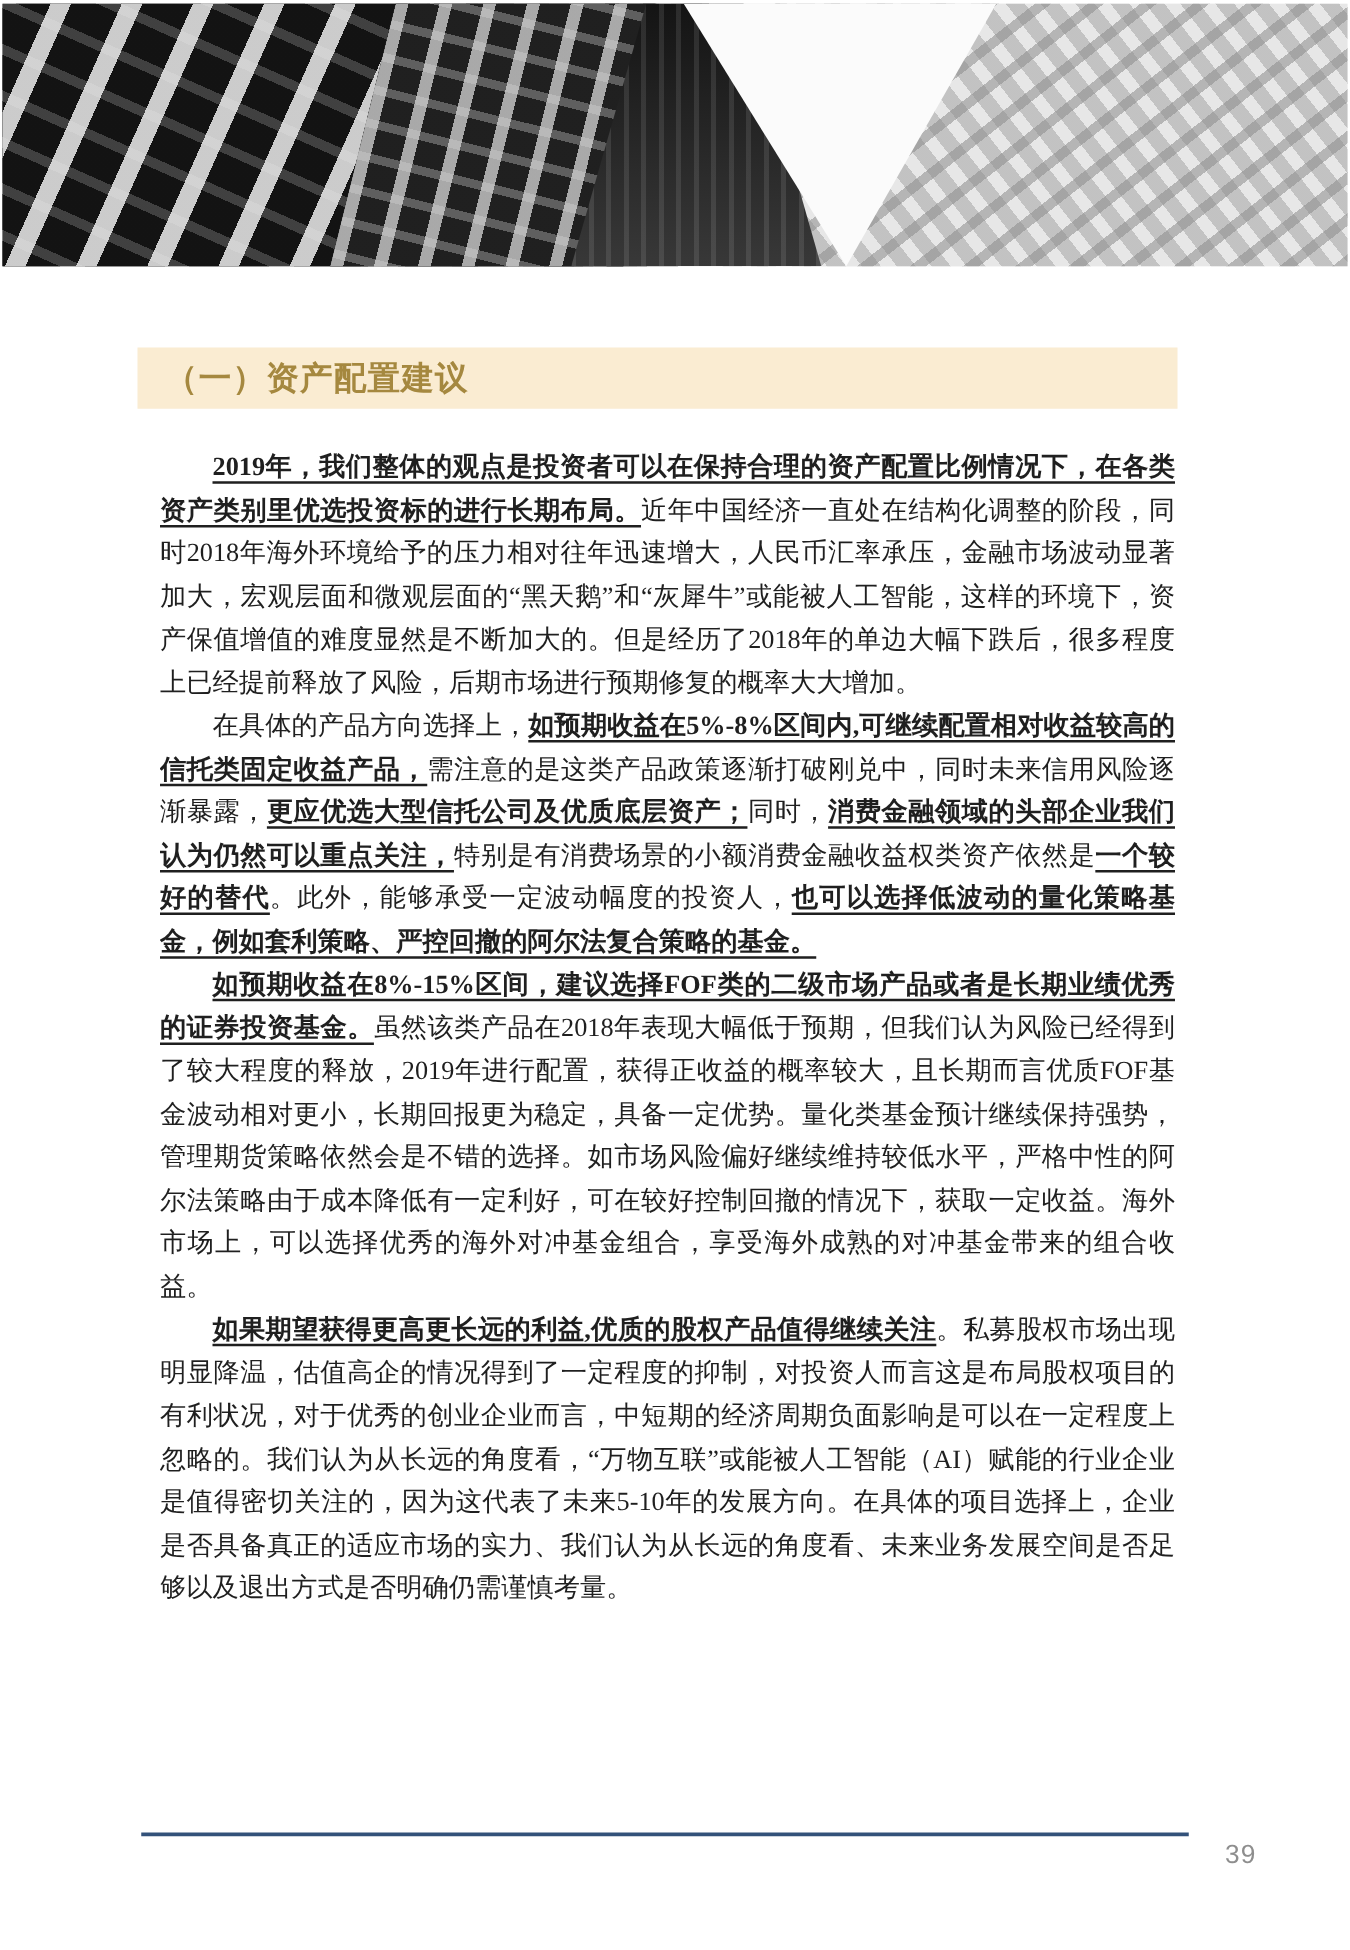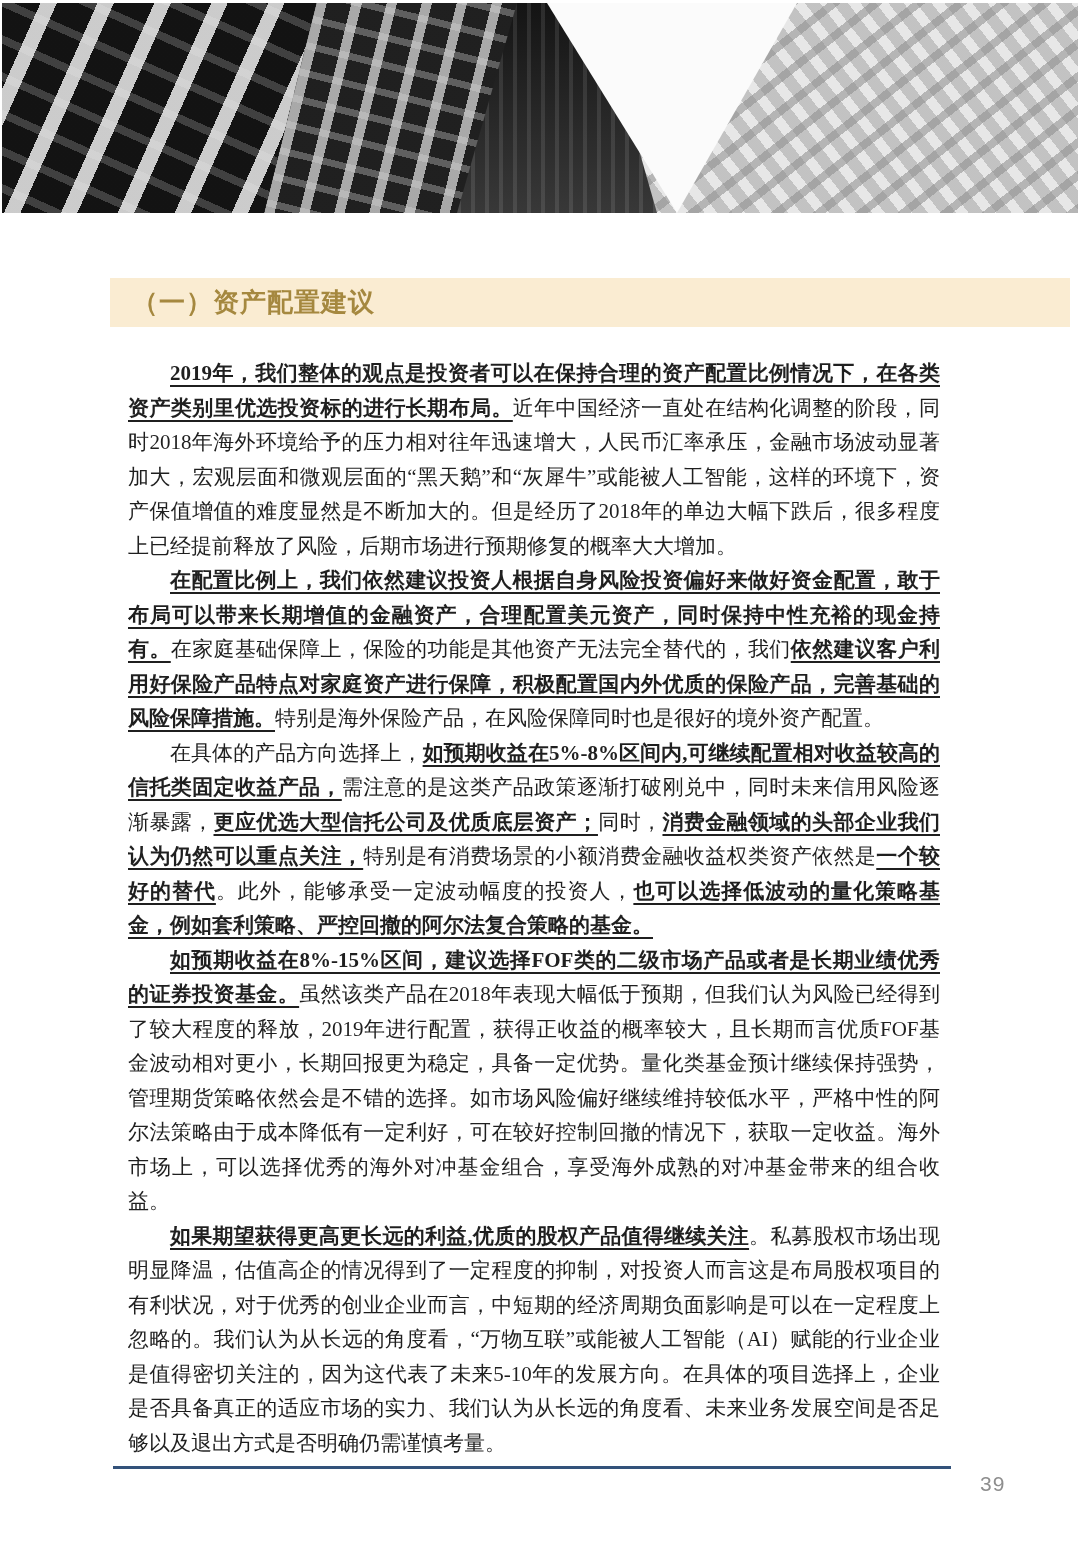--- a/index.html
+++ b/index.html
@@ -55,21 +55,21 @@
   }
   .hero-part{
     font-family:"Liberation Sans","DejaVu Sans",sans-serif;
     font-weight:bold;font-size:47px;letter-spacing:1px;
   }
   .hero-cn{
     font-size:34px;margin-left:14px;letter-spacing:2px;
   }
   
   .section-heading{
-    position:absolute;left:110px;top:278px;width:960px;height:49px;
+    position:absolute;left:110px;top:278px;width:832px;height:49px;
     background:var(--heading-bg,#faecd2);
     display:flex;align-items:center;box-sizing:border-box;padding-left:22px;
     color:var(--heading-text,#a5883f);
     font-weight:bold;font-size:26px;letter-spacing:1px;
   }
   
   .body-text{
     position:absolute;left:128px;top:356px;width:812px;height:1104px;overflow:hidden;
     color:var(--body-text,#1f1f1f);
     font-size:21px;line-height:34.5px;text-align:justify;
@@ -102,20 +102,19 @@
   <div class="bld bld-tower"></div>
   <div class="bld sky-wedge"></div>
 </div>
 
 <div class="section-heading">
   <span>（一）资产配置建议</span>
 </div>
 
 <div class="body-text">
     <p class="para"><span class="u">2019年，我们整体的观点是投资者可以在保持合理的资产配置比例情况下，在各类资产类别里优选投资标的进行长期布局。</span><span>近年中国经济一直处在结构化调整的阶段，同时2018年海外环境给予的压力相对往年迅速增大，人民币汇率承压，金融市场波动显著加大，宏观层面和微观层面的“黑天鹅”和“灰犀牛”或能被人工智能，这样的环境下，资产保值增值的难度显然是不断加大的。但是经历了2018年的单边大幅下跌后，很多程度上已经提前释放了风险，后期市场进行预期修复的概率大大增加。</span></p>
-    <p class="para"><span class="u">在配置比例上，我们依然建议投资人根据自身风险投资偏好来做好资金配置，敢于布局可以带来长期增值的金融资产，合理配置美元资产，同时保持中性充裕的现金持有。</span><span>在家庭基础保障上，保险的功能是其他资产无法完全替代的，我们</span><span class="u">依然建议客户利用好保险产品特点对家庭资产进行保障，积极配置国内外优质的保险产品，完善基础的风险保障措施。</span><span>特别是海外保险产品，在风险保障同时也是很好的境外资产配置。</span></p>
     <p class="para"><span>在具体的产品方向选择上，</span><span class="u">如预期收益在5%-8%区间内,可继续配置相对收益较高的信托类固定收益产品，</span><span>需注意的是这类产品政策逐渐打破刚兑中，同时未来信用风险逐渐暴露，</span><span class="u">更应优选大型信托公司及优质底层资产；</span><span>同时，</span><span class="u">消费金融领域的头部企业我们认为仍然可以重点关注，</span><span>特别是有消费场景的小额消费金融收益权类资产依然是</span><span class="u">一个较好的替代</span><span>。此外，能够承受一定波动幅度的投资人，</span><span class="u">也可以选择低波动的量化策略基金，例如套利策略、严控回撤的阿尔法复合策略的基金。</span></p>
     <p class="para"><span class="u">如预期收益在8%-15%区间，建议选择FOF类的二级市场产品或者是长期业绩优秀的证券投资基金。</span><span>虽然该类产品在2018年表现大幅低于预期，但我们认为风险已经得到了较大程度的释放，2019年进行配置，获得正收益的概率较大，且长期而言优质FOF基金波动相对更小，长期回报更为稳定，具备一定优势。量化类基金预计继续保持强势，管理期货策略依然会是不错的选择。如市场风险偏好继续维持较低水平，严格中性的阿尔法策略由于成本降低有一定利好，可在较好控制回撤的情况下，获取一定收益。海外市场上，可以选择优秀的海外对冲基金组合，享受海外成熟的对冲基金带来的组合收益。</span></p>
     <p class="para"><span class="u">如果期望获得更高更长远的利益,优质的股权产品值得继续关注</span><span>。私募股权市场出现明显降温，估值高企的情况得到了一定程度的抑制，对投资人而言这是布局股权项目的有利状况，对于优秀的创业企业而言，中短期的经济周期负面影响是可以在一定程度上忽略的。我们认为从长远的角度看，“万物互联”或能被人工智能（AI）赋能的行业企业是值得密切关注的，因为这代表了未来5-10年的发展方向。在具体的项目选择上，企业是否具备真正的适应市场的实力、我们认为从长远的角度看、未来业务发展空间是否足够以及退出方式是否明确仍需谨慎考量。</span></p>
   </div>
 
 <div class="footer-rule"></div>
 <div class="page-number">39</div>
 
 </body></html>

